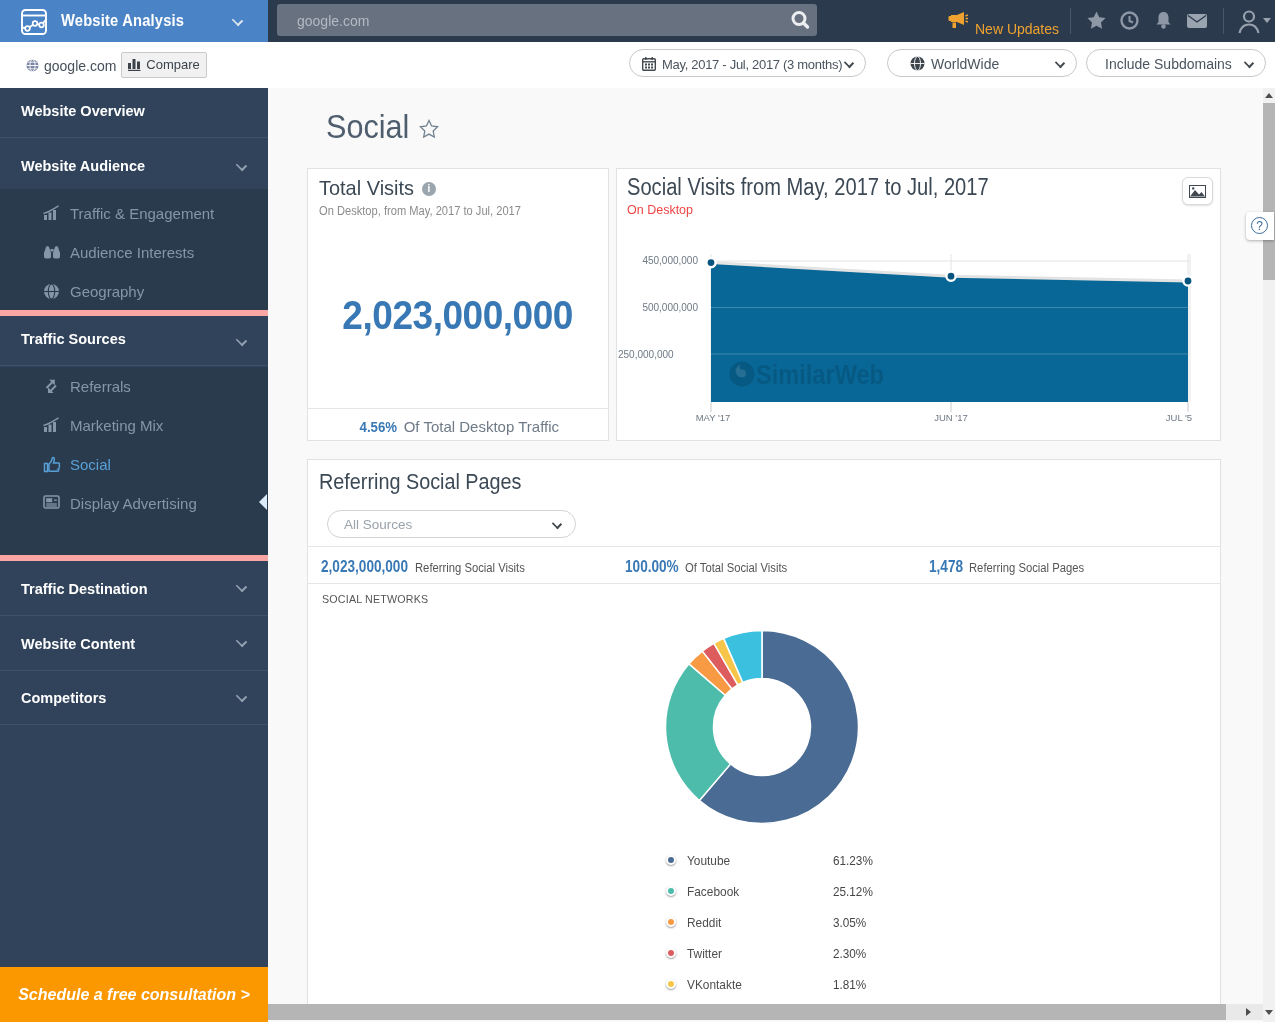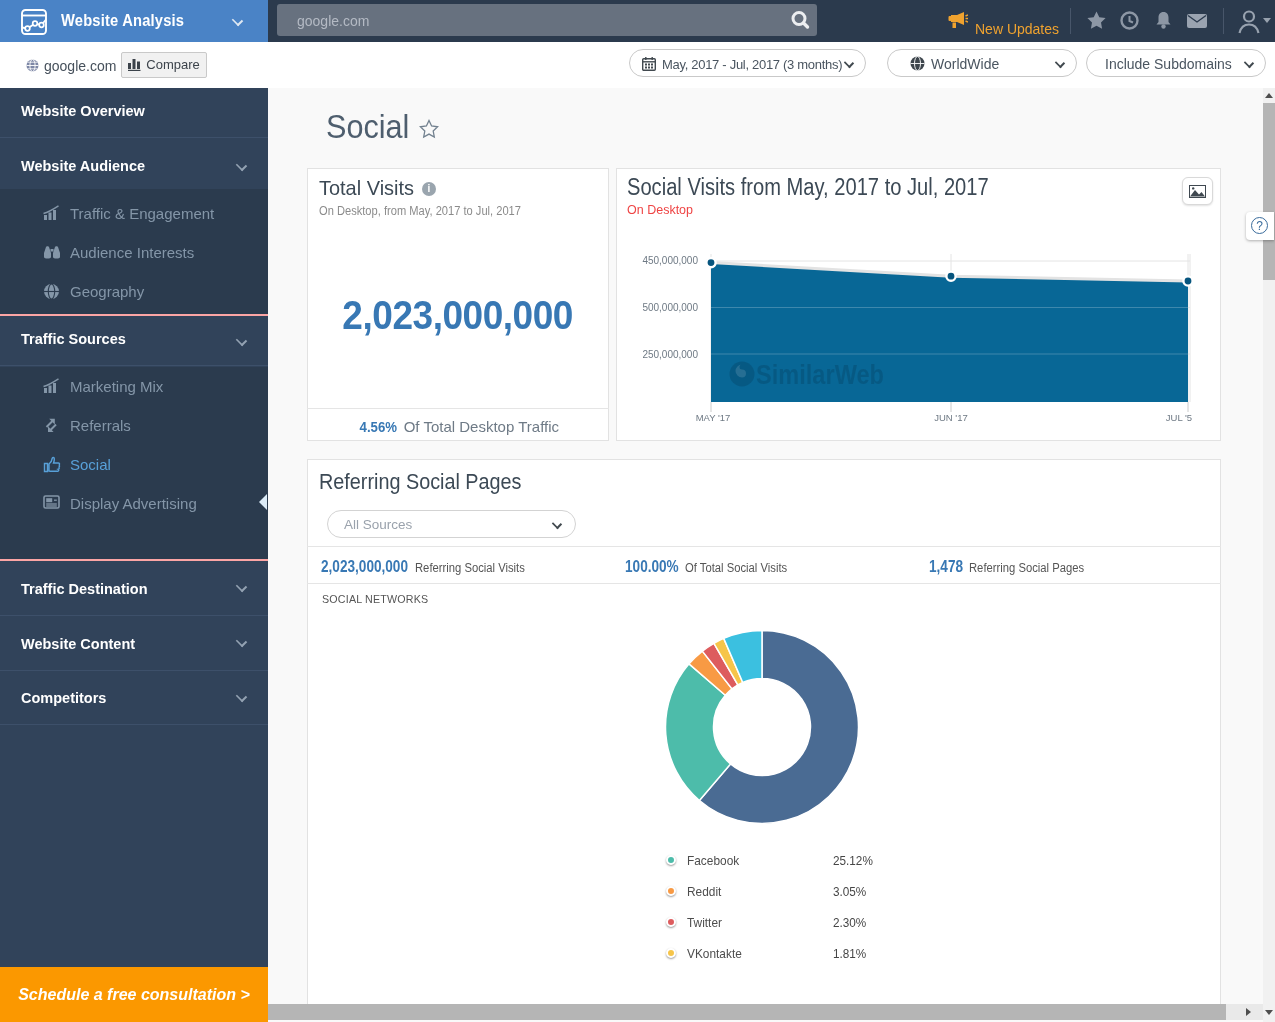--- a/index.html
+++ b/index.html
@@ -18,21 +18,21 @@
 #bar2 { left:0; top:42px; width:1275px; height:46px; background:#fff; }
 #domain { left:44px; top:58px; font-size:14px; color:#46505b; }
 #comparebtn { left:121px; top:52px; width:86px; height:26px; background:#f1f1f1; border:1px solid #c9c9c9; border-radius:2px; font-size:13px; color:#3c434b; line-height:24px; text-align:center; }
 .pill { top:49px; height:28px; border:1px solid #c9c9c9; border-radius:14px; background:#fff; font-size:14px; color:#4a5560; white-space:nowrap; }
 .pill .chev { position:absolute; right:12px; top:9px; }
 .chevdn { width:8px; height:8px; border-right:2px solid #41494f; border-bottom:2px solid #41494f; transform:rotate(45deg) scale(1,0.82); }
 
 #sidebar { left:0; top:88px; width:268px; height:934px; background:#31435a; }
 .navhead { position:absolute; left:0; width:268px; height:50px; color:#fff; font-size:14.5px; font-weight:bold; line-height:50px; padding-left:21px; border-bottom:1px solid #3d506a; }
 .navhead .chev { position:absolute; right:22px; top:20px; width:9px; height:9px; border-right:2px solid #93a2b2; border-bottom:2px solid #93a2b2; transform:rotate(45deg) scale(1,0.8); }
-.subarea { position:absolute; left:0; width:268px; background:#2b3b4e; border-bottom:2px solid #fca5a5; }
+.subarea { position:absolute; left:0; width:268px; background:#2b3b4e; border-bottom:6px solid #fca5a5; }
 .subitem { position:relative; height:39px; line-height:39px; color:#8496a8; font-size:15px; padding-left:70px; }
 .subitem svg { position:absolute; left:43px; top:11px; }
 .active { color:#58a0d8; }
 #activearrow { left:259px; top:494px; width:0; height:0; border-top:8px solid transparent; border-bottom:8px solid transparent; border-right:8px solid #dcebf7; }
 #consult { left:0; top:967px; width:268px; height:55px; background:#fb9800; color:#fff; font-size:16px; font-weight:bold; text-align:center; line-height:55px;font-style:italic; }
 
 #main { left:268px; top:88px; width:995px; height:934px; background:#f9f9f9; }
 #pagetitle { left:326px; top:107px; font-size:34px; color:#4e5e6e; transform:scaleX(0.9); transform-origin:left top; }
 .card { position:absolute; background:#fff; border:1px solid #e2e2e2; }
 .cardtitle { position:absolute; font-size:21px; color:#3c4955; white-space:nowrap; }
@@ -164,36 +164,36 @@
         </g>
       </svg>Audience Interests</div>
  <div class="subitem"><svg width="17" height="17" viewBox="0 0 17 17">
         <circle cx="8.5" cy="8.5" r="7.5" fill="#8496a8"></circle>
         <ellipse cx="8.5" cy="8.5" rx="3.2" ry="7.5" fill="none" stroke="#2b3b4e" stroke-width="1.1"></ellipse>
         <line x1="1" y1="8.5" x2="16" y2="8.5" stroke="#2b3b4e" stroke-width="1.1"></line>
       </svg>Geography</div>
 </div>
 <div class="navhead" style="top:316px;line-height:47px">Traffic Sources<div class="chev"></div></div>
 <div class="subarea" style="top:367px;height:194px">
+ <div class="subitem"><svg width="17" height="17" viewBox="0 0 17 17">
+        <g stroke="#8496a8" stroke-width="2" fill="#8496a8">
+          <line x1="3.5" y1="10" x2="9.5" y2="4"></line>
+          <path d="M6.2 1.8 L11.8 1.8 L11.8 7.4 Z" stroke="none"></path>
+          <line x1="13" y1="7.5" x2="7" y2="13.5"></line>
+          <path d="M10.3 15.5 L4.7 15.5 L4.7 9.9 Z" stroke="none" transform="translate(0.3,-0.6)"></path>
+        </g>
+      </svg>Referrals</div>
  <div class="subitem"><svg width="17" height="16" viewBox="0 0 17 16">
         <g fill="#8496a8">
           <rect x="1" y="10" width="3" height="5"></rect>
           <rect x="5.5" y="7.5" width="3" height="7.5"></rect>
           <rect x="10" y="5" width="3" height="10"></rect>
         </g>
         <path d="M0.5 8.5 C4 7.5 9 5 15.5 0.8" stroke="#8496a8" stroke-width="1.4" fill="none"></path>
       </svg>Marketing Mix</div>
- <div class="subitem"><svg width="17" height="17" viewBox="0 0 17 17">
-        <g stroke="#8496a8" stroke-width="2" fill="#8496a8">
-          <line x1="3.5" y1="10" x2="9.5" y2="4"></line>
-          <path d="M6.2 1.8 L11.8 1.8 L11.8 7.4 Z" stroke="none"></path>
-          <line x1="13" y1="7.5" x2="7" y2="13.5"></line>
-          <path d="M10.3 15.5 L4.7 15.5 L4.7 9.9 Z" stroke="none" transform="translate(0.3,-0.6)"></path>
-        </g>
-      </svg>Referrals</div>
  <div class="subitem active"><svg width="18" height="17" viewBox="0 0 18 17">
         <path d="M1.5 7.5 L4.5 7.5 L4.5 15.5 L1.5 15.5 Z M6 15 L6 8 C7.5 7 9 4.5 9.3 2.2 C9.4 1.2 11.2 1.3 11.3 2.8 C11.4 4.2 11 5.8 10.5 7 L15.5 7 C16.8 7 16.9 8.8 15.8 9 C16.9 9.3 16.7 11 15.6 11.2 C16.6 11.5 16.3 13.1 15.3 13.3 C16.1 13.7 15.8 15.2 14.8 15.2 L8.5 15.2 C7.5 15.2 6.6 15.1 6 15 Z" fill="none" stroke="#58a0d8" stroke-width="1.4"></path>
       </svg>Social</div>
  <div class="subitem"><svg width="17" height="16" viewBox="0 0 17 16">
         <rect x="1" y="1" width="15" height="12" rx="1.5" fill="none" stroke="#8496a8" stroke-width="1.6"></rect>
         <rect x="3.2" y="3.2" width="6" height="4" fill="#8496a8"></rect>
         <line x1="3.2" y1="9" x2="13.8" y2="9" stroke="#8496a8" stroke-width="1.3"></line>
         <line x1="3.2" y1="11" x2="13.8" y2="11" stroke="#8496a8" stroke-width="1.3"></line>
         <line x1="11" y1="5.2" x2="13.8" y2="5.2" stroke="#8496a8" stroke-width="1.3"></line>
       </svg>Display Advertising</div>
@@ -253,21 +253,21 @@
   <line x1="335" y1="234" x2="335" y2="244"></line>
   <line x1="572" y1="234" x2="572" y2="244"></line>
  </g>
  <polyline points="95,94.6 335,108.2 572,113" fill="none" stroke="#e3e3e3" stroke-width="3"></polyline>
  <circle cx="95" cy="94.6" r="4.6" fill="#07557e" stroke="#fff" stroke-width="2.4"></circle>
  <circle cx="335" cy="108.2" r="4.6" fill="#07557e" stroke="#fff" stroke-width="2.4"></circle>
  <circle cx="572" cy="113" r="4.6" fill="#07557e" stroke="#fff" stroke-width="2.4"></circle>
 </svg>
 <div class="abs" style="left:618px;top:255px;width:80px;text-align:right;font-size:10px;color:#6e7984">450,000,000</div>
 <div class="abs" style="left:618px;top:302px;width:80px;text-align:right;font-size:10px;color:#6e7984">500,000,000</div>
-<div class="abs" style="left:618px;top:349px;width:80px;text-align:right;font-size:10px;color:#6e7984">250,000,000</div>
+<div class="abs" style="left:618px;top:349px;width:92px;text-align:left;font-size:10px;color:#6e7984">250,000,000</div>
 <div class="abs" style="left:663px;top:412px;width:100px;text-align:center;font-size:9.5px;color:#6e7984">MAY '17</div>
 <div class="abs" style="left:901px;top:412px;width:100px;text-align:center;font-size:9.5px;color:#6e7984">JUN '17</div>
 <div class="abs" style="left:1129px;top:412px;width:100px;text-align:center;font-size:9.5px;color:#6e7984">JUL '5</div>
 
 <div class="card" style="left:307px;top:459px;width:914px;height:560px;border-bottom:none"></div>
 <div class="cardtitle" style="left:319px;top:469px;font-size:22px;transform:scaleX(0.9);transform-origin:left top">Referring Social Pages</div>
 <div class="abs" style="left:327px;top:510px;width:249px;height:28px;border:1px solid #d3d3d3;border-radius:14px;background:#fff">
  <span style="position:absolute;left:16px;top:6px;font-size:13.5px;color:#9aa2ac">All Sources</span>
  <div style="position:absolute;right:14px;top:9px" class="chevdn"></div>
 </div>
@@ -284,20 +284,25 @@
 <svg class="abs" style="left:664px;top:629px" width="196" height="196" viewBox="0 0 196 196">
 <path d="M98.00 1.50 A96.5 96.5 0 1 1 35.42 171.46 L66.55 134.92 A48.5 48.5 0 1 0 98.00 49.50 Z" fill="#4a6b93" stroke="#fff" stroke-width="1.5"></path>
 <path d="M35.42 171.46 A96.5 96.5 0 0 1 25.02 34.87 L61.32 66.27 A48.5 48.5 0 0 0 66.55 134.92 Z" fill="#4dbcaa" stroke="#fff" stroke-width="1.5"></path>
 <path d="M25.02 34.87 A96.5 96.5 0 0 1 38.38 22.12 L68.03 59.87 A48.5 48.5 0 0 0 61.32 66.27 Z" fill="#f89a44" stroke="#fff" stroke-width="1.5"></path>
 <path d="M38.38 22.12 A96.5 96.5 0 0 1 49.93 14.33 L73.84 55.95 A48.5 48.5 0 0 0 68.03 59.87 Z" fill="#dd5c5e" stroke="#fff" stroke-width="1.5"></path>
 <path d="M49.93 14.33 A96.5 96.5 0 0 1 59.73 9.41 L78.77 53.48 A48.5 48.5 0 0 0 73.84 55.95 Z" fill="#f6c54a" stroke="#fff" stroke-width="1.5"></path>
 <path d="M59.73 9.41 A96.5 96.5 0 0 1 98.00 1.50 L98.00 49.50 A48.5 48.5 0 0 0 78.77 53.48 Z" fill="#3bc0e0" stroke="#fff" stroke-width="1.5"></path>
 </svg>
 <div class="abs" style="left:665px;top:845px;width:215px">
  <div style="position:relative;height:31px">
+      <span class="ldot" style="background:#4a6b93"></span>
+      <span class="llbl">Youtube</span>
+      <span class="lpct">61.23%</span>
+    </div>
+ <div style="position:relative;height:31px">
       <span class="ldot" style="background:#4dbcaa"></span>
       <span class="llbl">Facebook</span>
       <span class="lpct">25.12%</span>
     </div>
  <div style="position:relative;height:31px">
       <span class="ldot" style="background:#f89a44"></span>
       <span class="llbl">Reddit</span>
       <span class="lpct">3.05%</span>
     </div>
  <div style="position:relative;height:31px">

